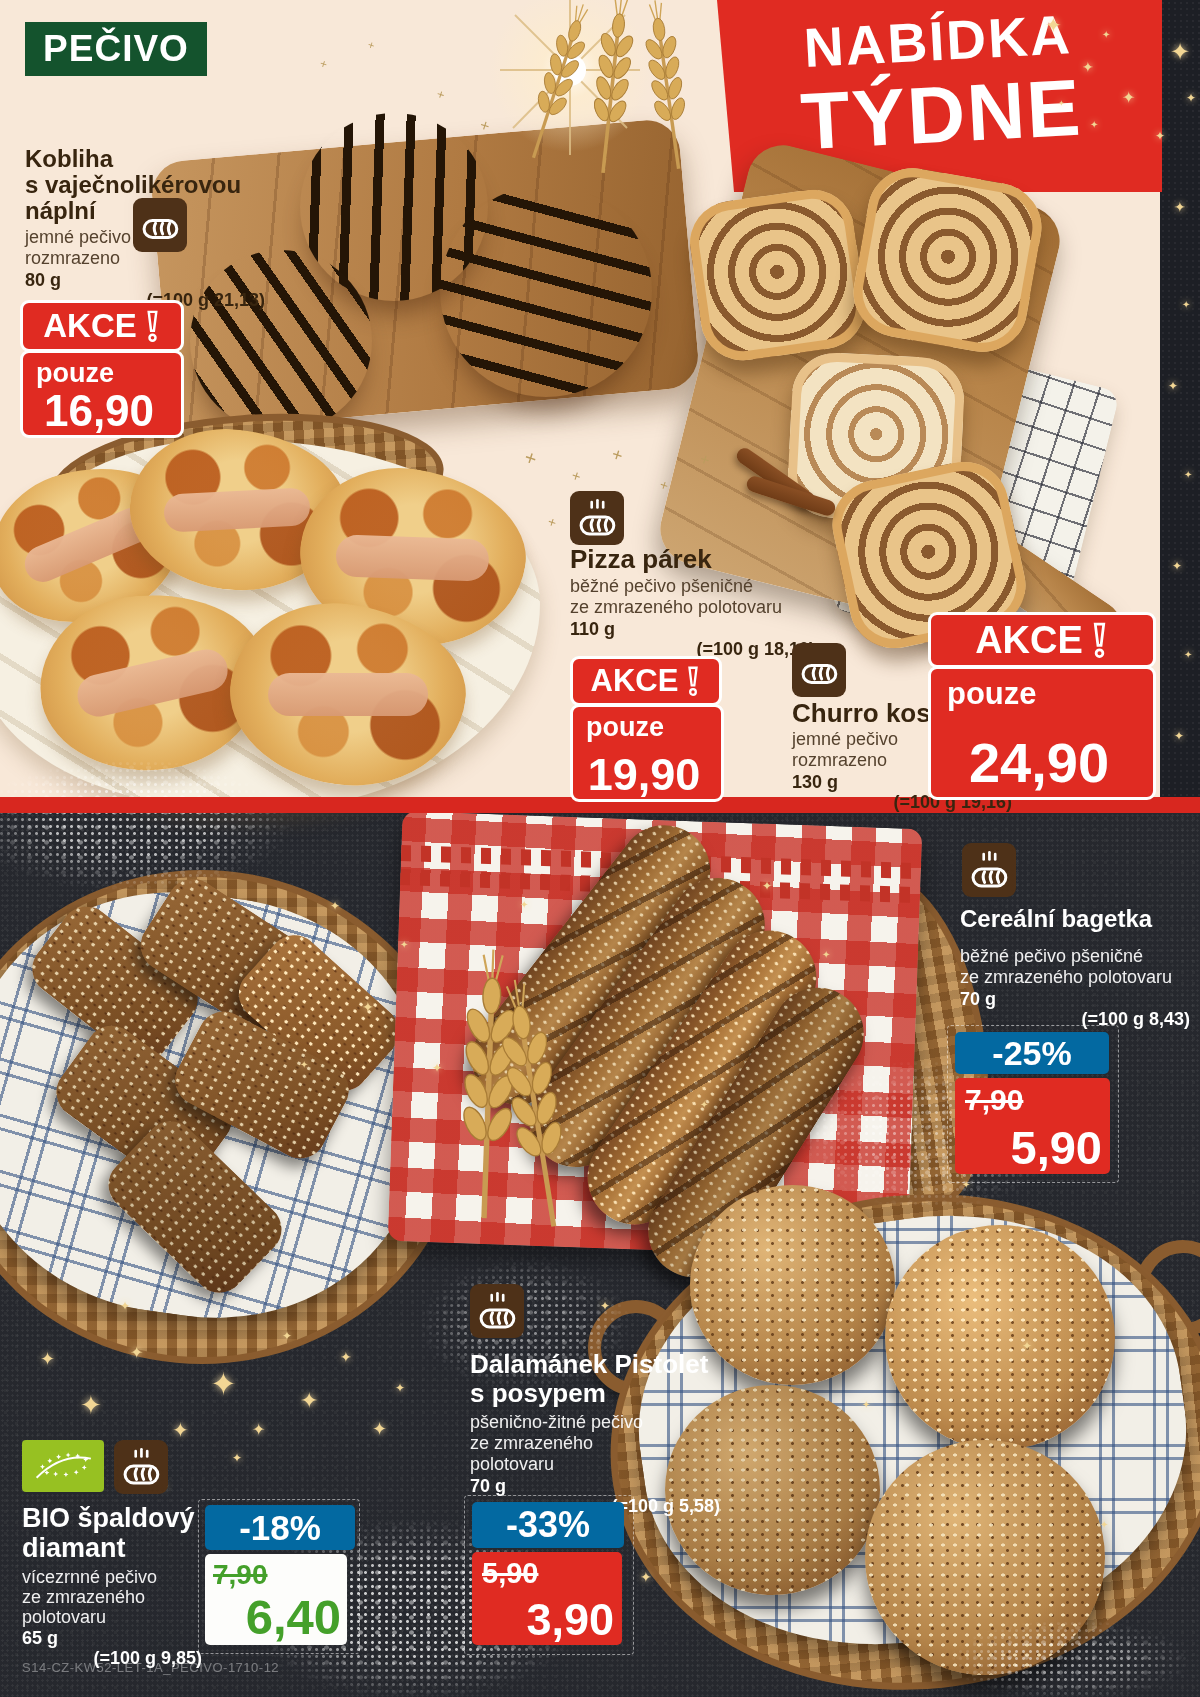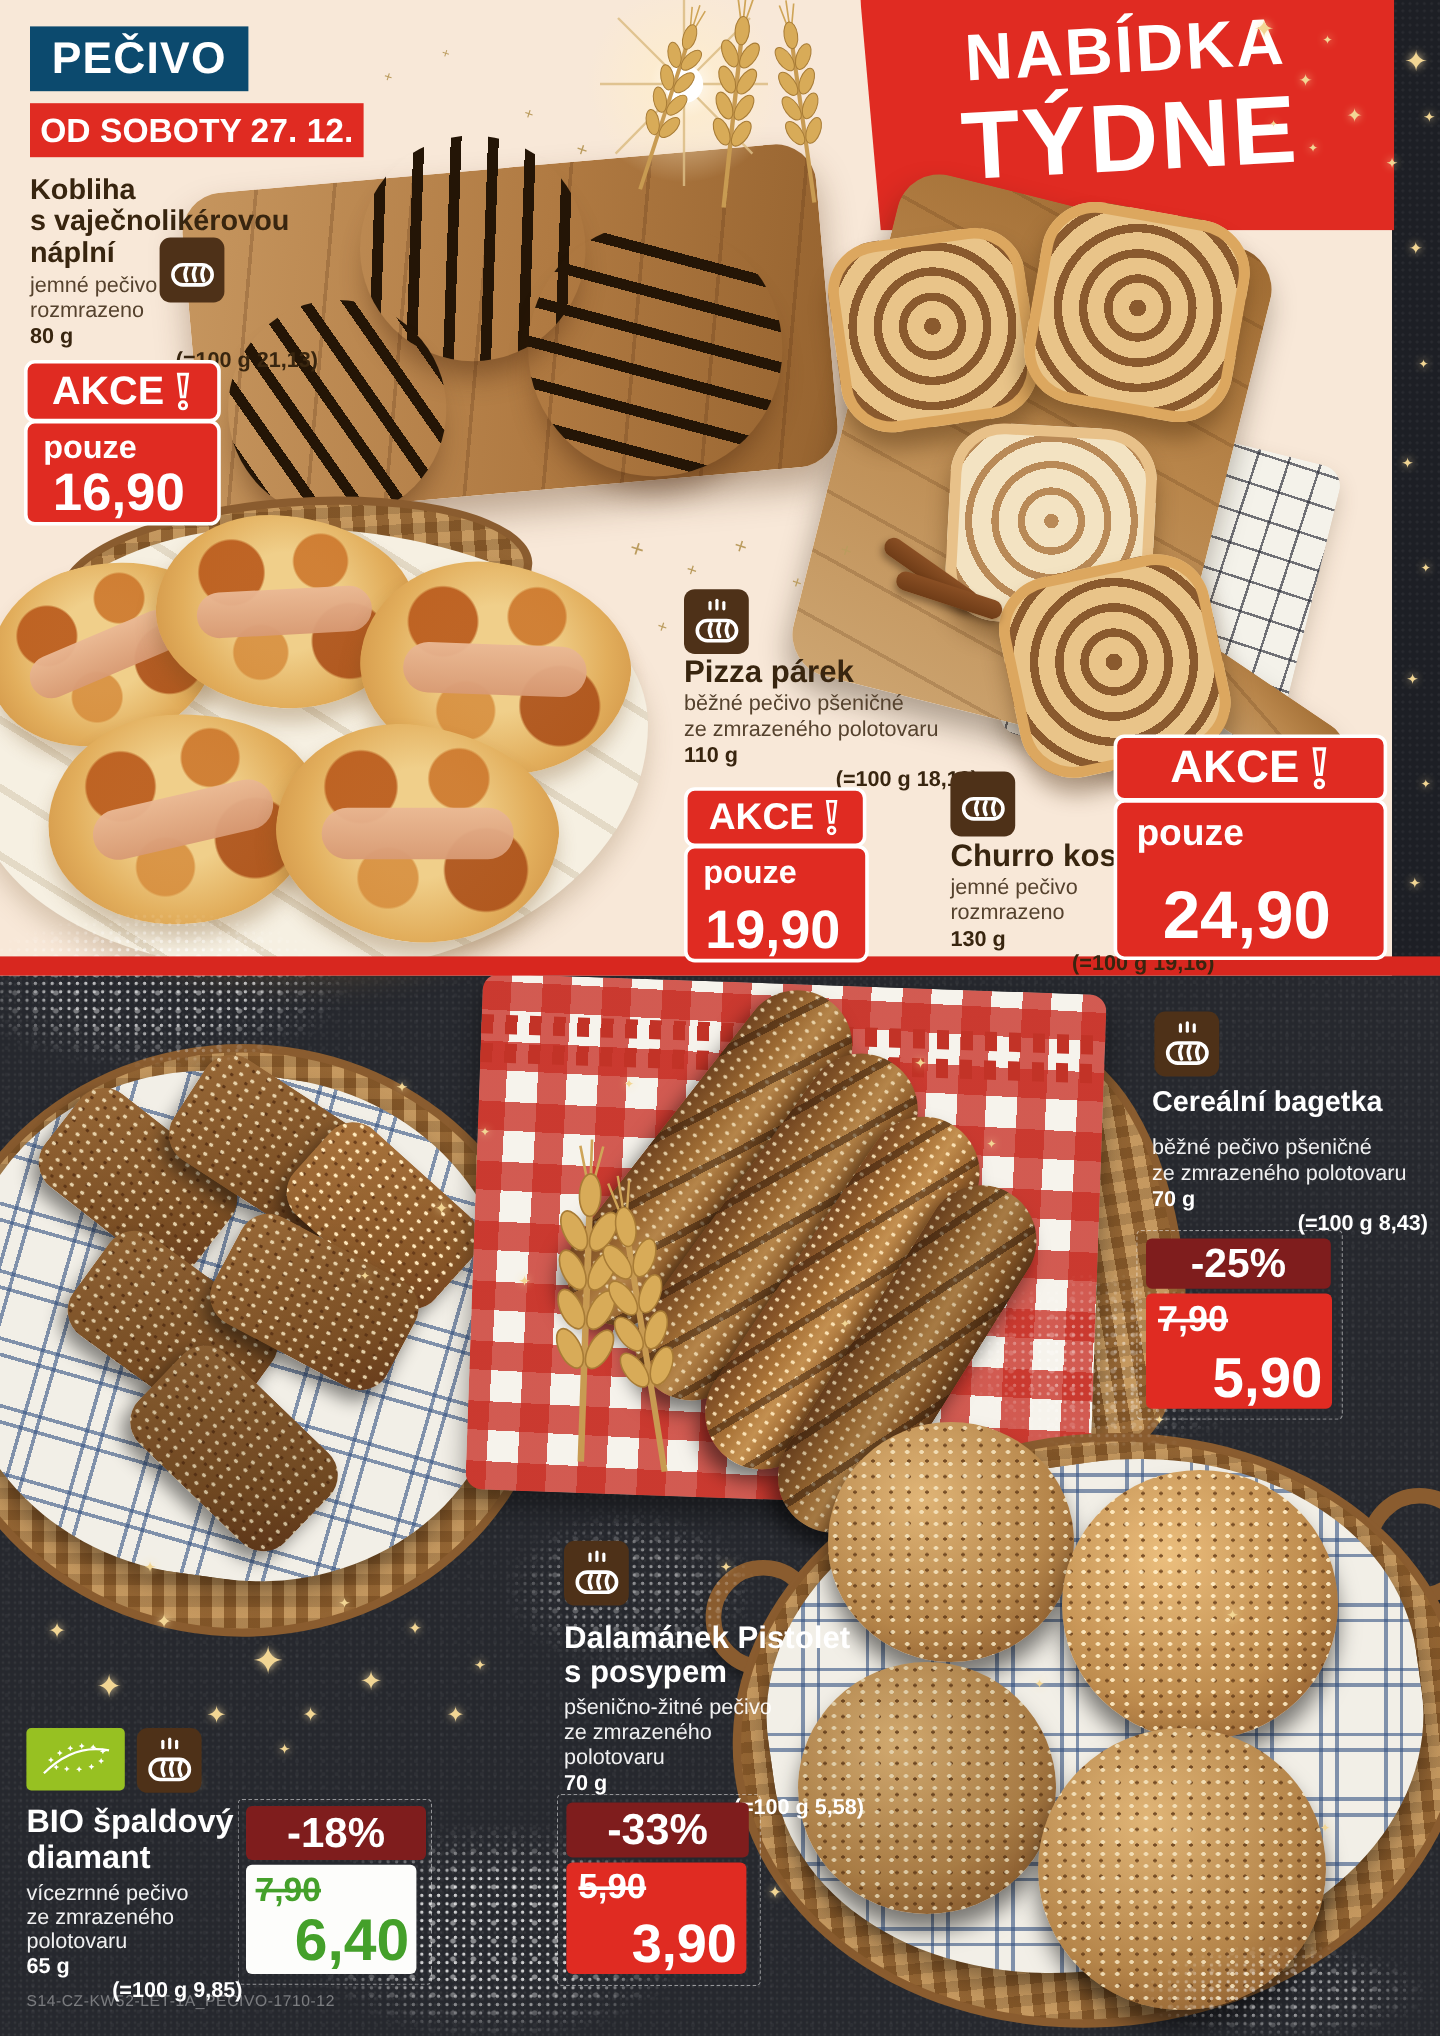--- a/index.html
+++ b/index.html
@@ -17,42 +17,42 @@
     background-image:radial-gradient(rgba(255,255,255,.05) 1px,transparent 1.4px);background-size:6px 6px;z-index:0;}
   .red-divider{left:0;top:797px;width:1200px;height:16px;background:#d8271f;z-index:4;}
   .nabidka{left:700px;top:0;width:462px;height:192px;background:#e02b22;
     clip-path:polygon(17px 0,100% 0,100% 100%,34px 100%);z-index:1;}
   .nabidka-inner{position:absolute;left:40px;top:14px;width:400px;text-align:center;
     transform:rotate(-3deg);color:#fff;font-weight:800;line-height:1;}
   .nabidka-l1{font-size:55px;letter-spacing:2px;}
   .nabidka-l2{font-size:80px;letter-spacing:2px;margin-top:6px;}
 
   
-  .pecivo-box{left:25px;top:22px;width:182px;height:54px;background:#0c4a6e;color:#fff;
+  .pecivo-box{left:25px;top:22px;width:182px;height:54px;background:#14532d;color:#fff;
     display:flex;align-items:center;justify-content:center;font-size:37px;font-weight:800;z-index:5;letter-spacing:1px;}
   .od-soboty{left:25px;top:86px;width:278px;height:45px;background:#e02b22;color:#fff;
     display:flex;align-items:center;justify-content:center;font-size:28px;font-weight:800;z-index:5;}
 
   
   .p-block{z-index:6;}
   .t-line{font-weight:800;color:#38250f;font-size:24px;line-height:26px;}
   .d-line{color:#55422e;font-size:18px;line-height:21px;}
   .w-line{font-weight:800;color:#38250f;font-size:18px;line-height:20px;margin-top:1px;}
   .u-line{font-weight:700;color:#38250f;font-size:18px;line-height:20px;text-align:right;}
   .on-dark .t-line{color:#fff;}
   .on-dark .d-line{color:rgba(255,255,255,.93);}
   .on-dark .w-line,.on-dark .u-line{color:#fff;}
 
   
   .akce-box{background:#e02b22;border:3px solid #fff;border-radius:9px;color:#fff;
     display:flex;align-items:center;justify-content:center;gap:7px;font-weight:800;z-index:7;}
   .price-box{background:#e02b22;border:3px solid #fff;border-radius:9px;color:#fff;z-index:7;}
   .pouze{font-weight:700;position:absolute;left:13px;top:5px;}
   .big-price{font-weight:800;position:absolute;left:0;right:6px;bottom:2px;text-align:center;line-height:1;}
-  .disc-box{background:#7f1d1d;border-radius:5px;color:#fff;display:flex;align-items:center;
+  .disc-box{background:#0369a1;border-radius:5px;color:#fff;display:flex;align-items:center;
     justify-content:center;font-weight:800;z-index:7;}
   .dark-price{background:#e02b22;border-radius:5px;color:#fff;z-index:7;}
   .old-price{position:absolute;left:10px;top:5px;font-weight:700;text-decoration:line-through;text-decoration-thickness:3px;}
   .new-price{position:absolute;right:8px;bottom:3px;font-weight:800;line-height:1;}
   .white-price{background:#fdfdfb;border-radius:5px;z-index:7;}
   .white-price .old-price{color:#44a02a;}
   .white-price .new-price{color:#44a02a;}
   .cutline{border:1px dashed rgba(255,255,255,.5);border-radius:4px;z-index:6;}
 
   
@@ -314,23 +314,20 @@
 
   <div class="abs flour" style="left:-30px;top:760px;width:320px;height:130px;opacity:.8;"></div>
   <div class="abs flour" style="left:250px;top:1520px;width:330px;height:180px;opacity:.9;"></div>
   <div class="abs flour" style="left:420px;top:1260px;width:210px;height:130px;opacity:.55;"></div>
   <div class="abs flour" style="left:800px;top:1060px;width:260px;height:150px;opacity:.5;"></div>
   <div class="abs flour" style="left:950px;top:1620px;width:240px;height:80px;opacity:.6;"></div>
 
   <div class="abs pecivo-box">
       <span>PEČIVO</span>
     </div>
-  <div class="abs od-soboty">
-      <span>OD SOBOTY 27. 12.</span>
-    </div>
 
   <div class="abs p-block" style="left:25px;top:146px;width:240px;">
     <div class="t-line">Kobliha</div>
     <div class="t-line">s vaječnolikérovou</div>
     <div class="t-line" style="margin-bottom:3px;">náplní</div>
     <div class="d-line">jemné pečivo</div>
     <div class="d-line">rozmrazeno</div>
     <div class="w-line">80 g</div>
     <div class="u-line">(=100 g 21,13)</div>
   </div>

